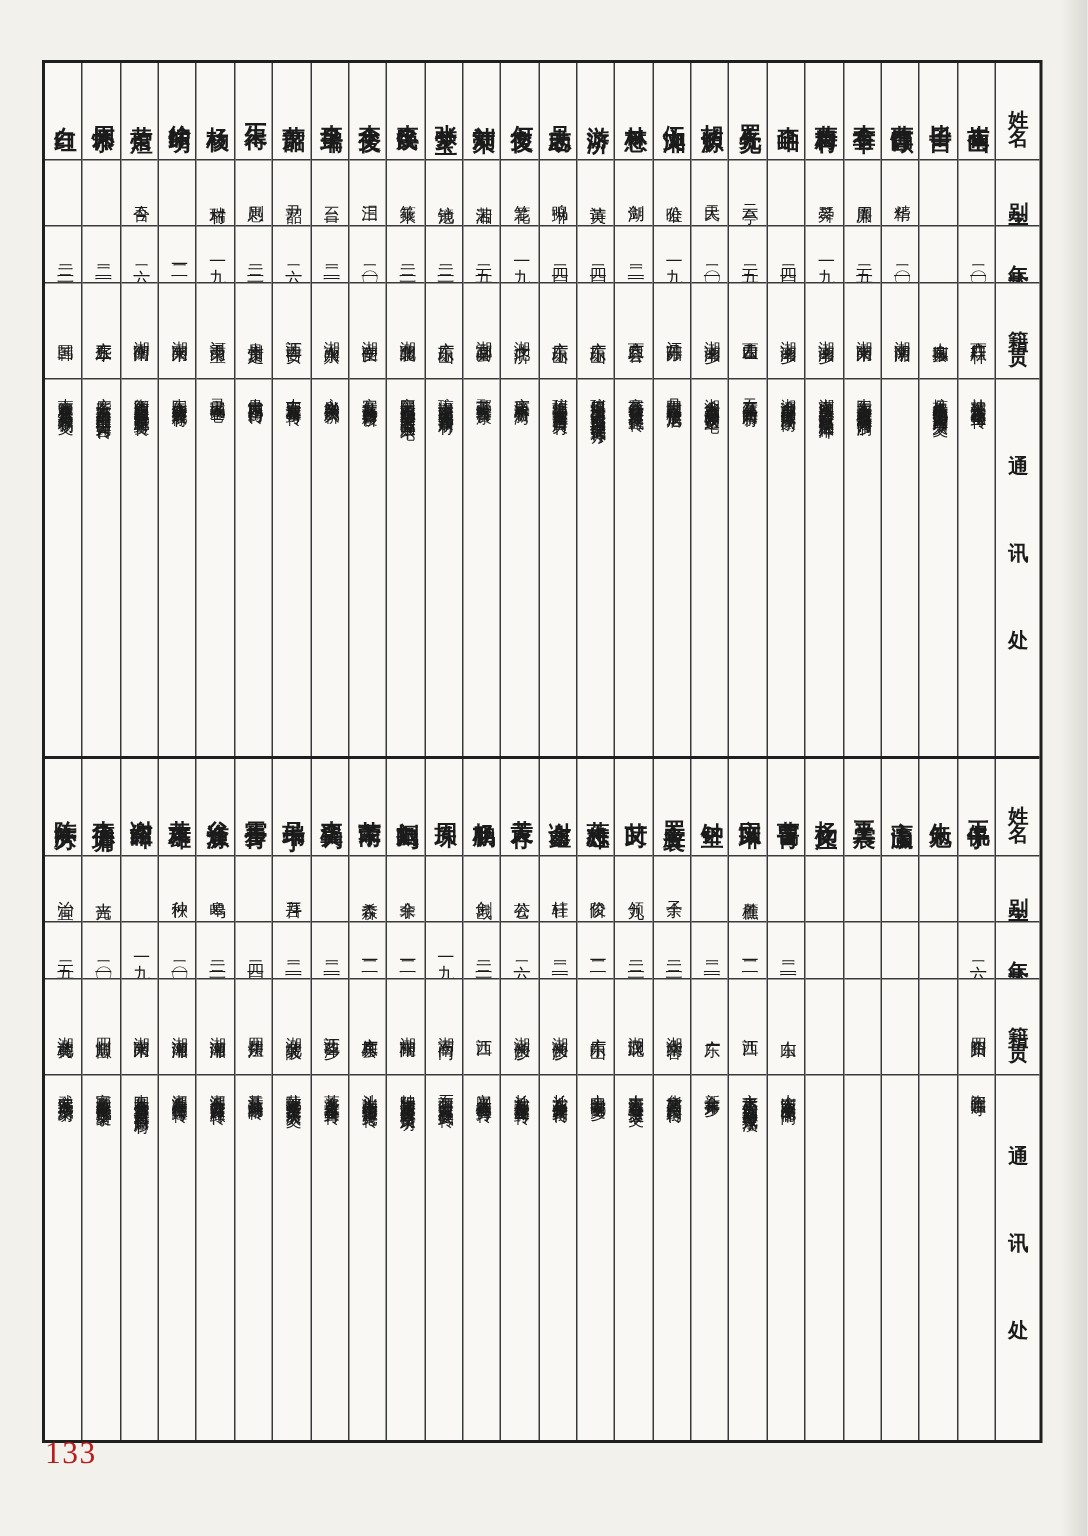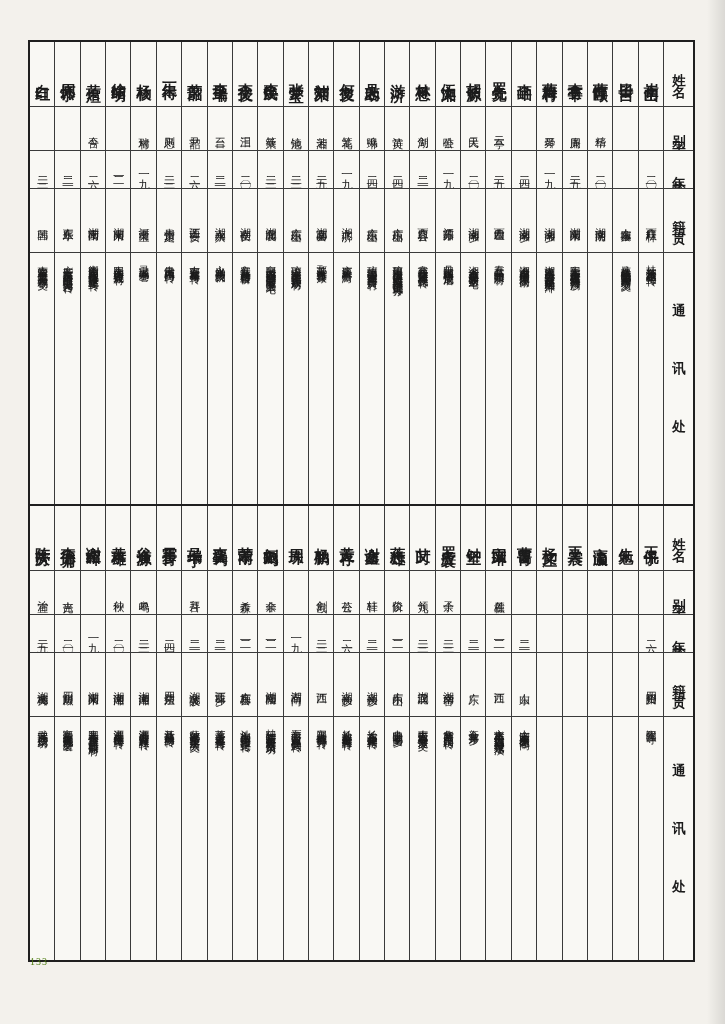--- a/index.html
+++ b/index.html
@@ -50,21 +50,21 @@
   .cell-addr{align-items:flex-start;padding:4px 1px 2px;}
   .cell-addr .vtext{font-size:10.5px;letter-spacing:1px;line-height:12px;}
   .hcell .vtext{font-weight:700;font-size:13.5px;}
   .h0 .vtext{letter-spacing:12px;}
   .h1 .vtext{letter-spacing:6px;}
   .h2 .vtext{letter-spacing:5px;}
   .h3 .vtext{letter-spacing:12px;}
   .h4 .vtext{letter-spacing:58px;}
   .page-number{
     position:absolute;left:30px;top:956px;
-    font-size:10px;color:#4d7c0f;letter-spacing:1px;
+    font-size:21px;color:#b91c1c;letter-spacing:1px;
   }
   
   .scan-shade{
     position:absolute;top:0;right:0;width:18px;height:100%;
     background:linear-gradient(to right, rgba(0,0,0,0), rgba(0,0,0,0.10));
     pointer-events:none;
   }
 </style>
 </head>
 <body>

